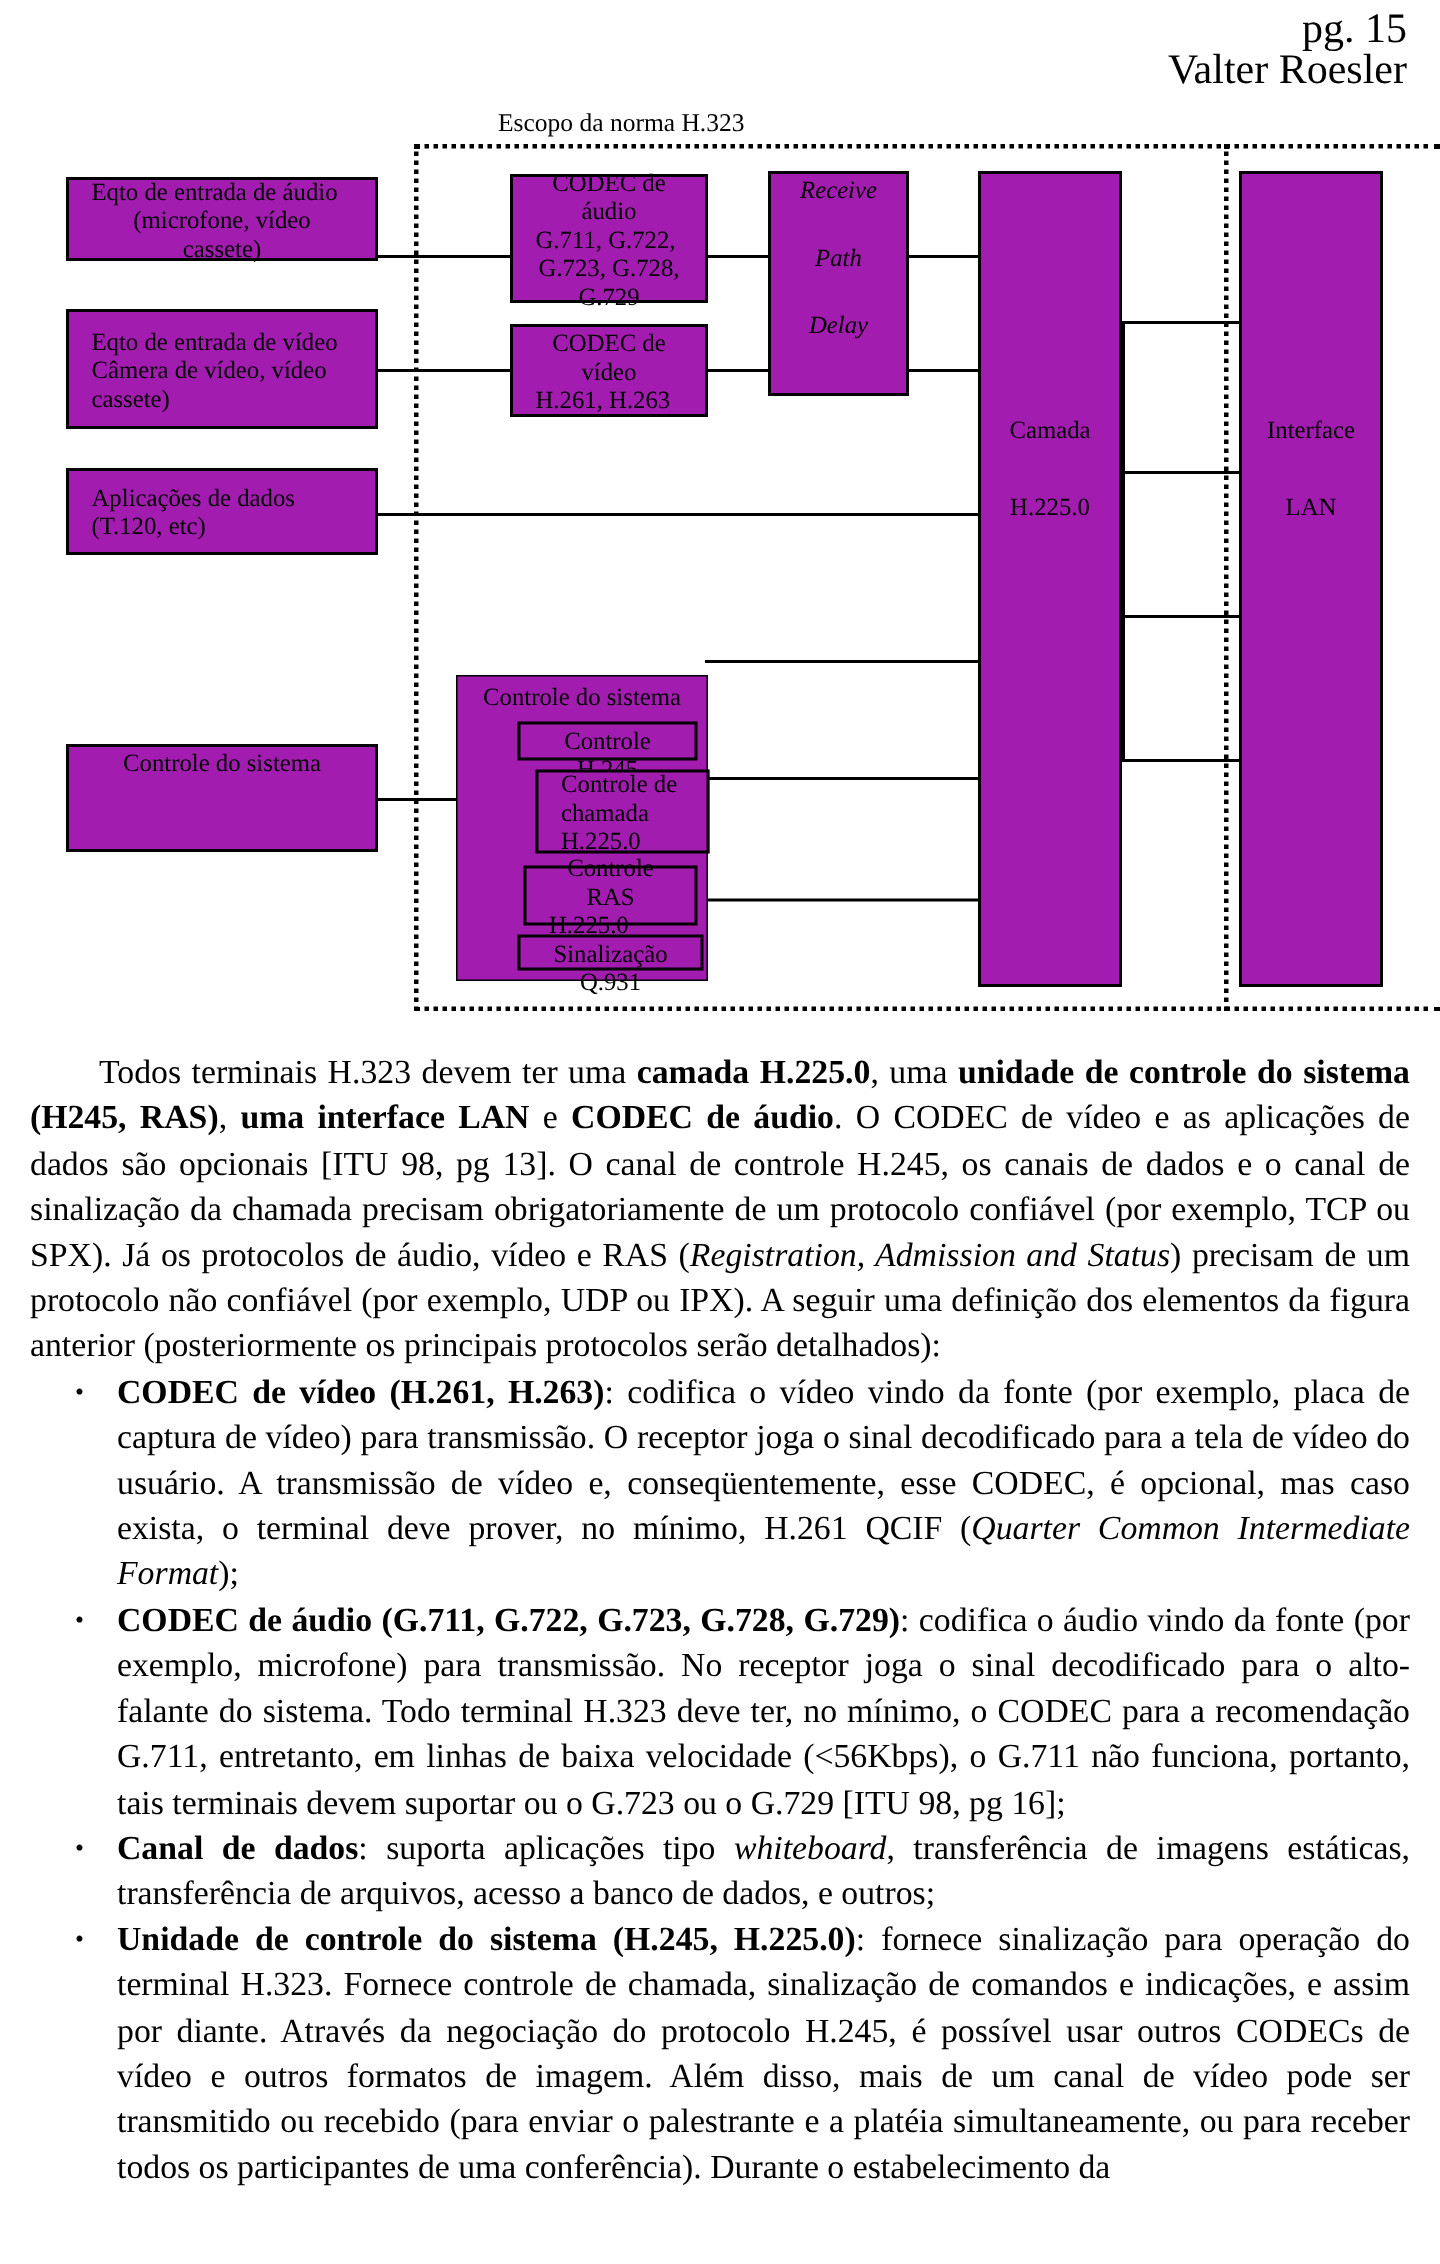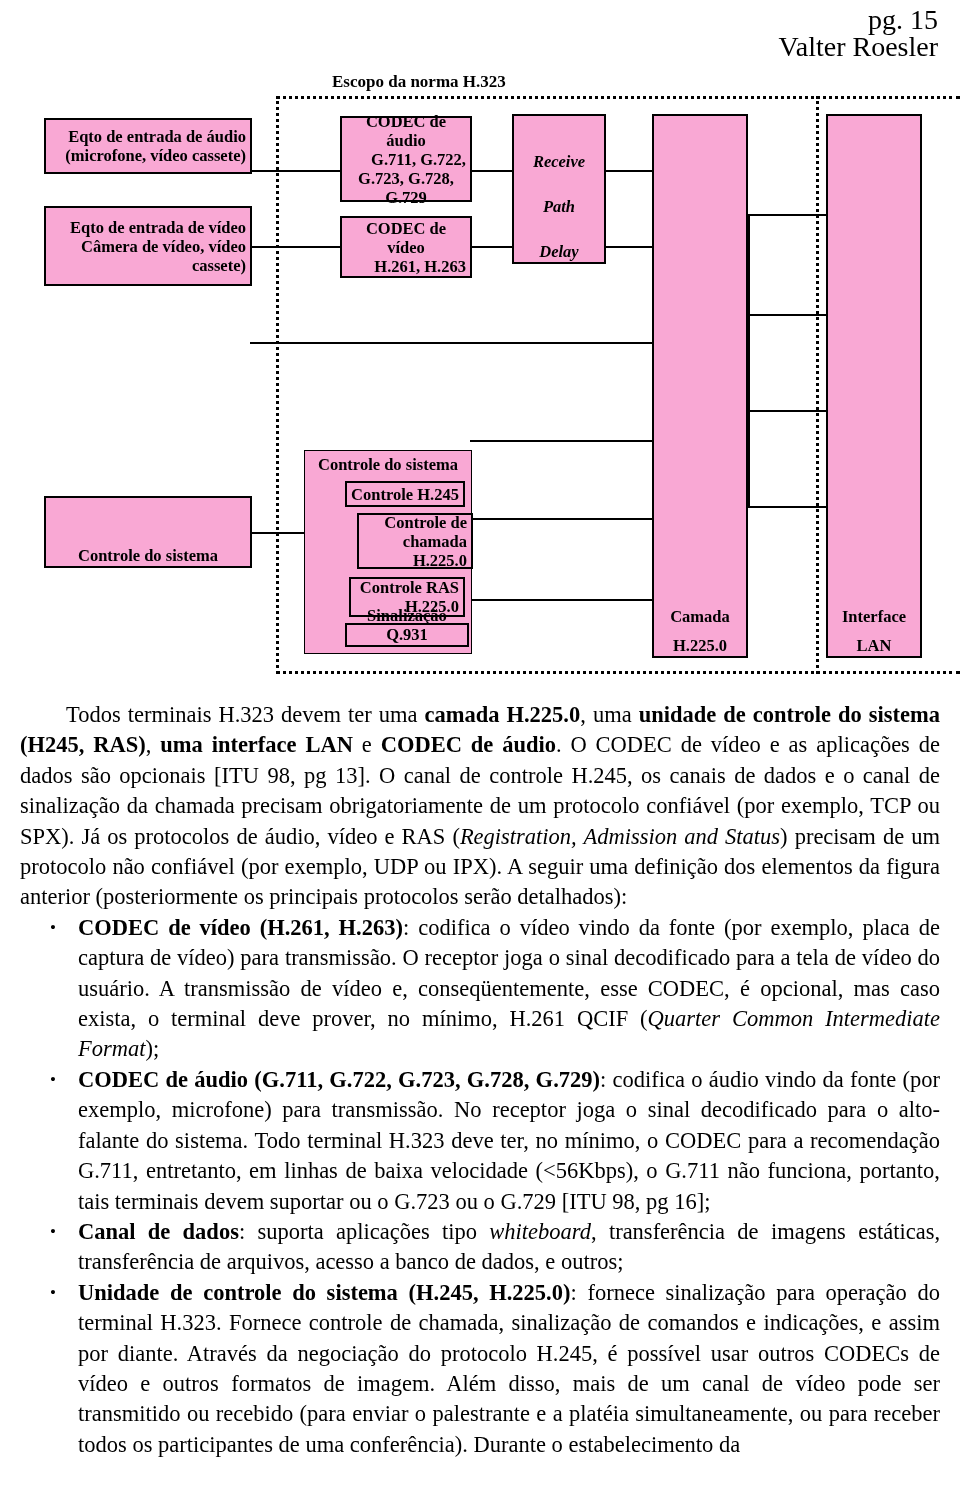--- a/index.html
+++ b/index.html
@@ -49,21 +49,20 @@
     white-space: nowrap;
   }
 
   
   .figure {
     position: absolute;
     left: 0;
     top: 66px;
     width: 960px;
     height: 615px;
-    font-weight: bold;
   }
   .fig-caption {
     position: absolute;
     font-size: 17px;
     line-height: 20px;
     white-space: nowrap;
   }
   .dotted-region {
     position: absolute;
     border-top: 3px dotted #000;
@@ -73,28 +72,28 @@
   }
   .dotted-right {
     position: absolute;
     border-left: 3px dotted #000;
     box-sizing: border-box;
   }
   .bx {
     position: absolute;
     border: 2px solid #000;
     box-sizing: border-box;
-    background: #f9a8d4;
+    background: #a21caf;
     display: flex;
-    align-items: flex-end;
+    align-items: flex-start;
     justify-content: center;
     text-align: center;
     font-size: 16.5px;
     line-height: 19px;
-    padding: 1px 4px;
+    padding: 1px 15px;
   }
   .bx.thin { border-width: 1.5px; }
   .bx-col {
     flex-direction: column;
   }
   .bx-label-top {
     position: absolute;
     top: 4px;
     left: 0;
     right: 0;
@@ -114,21 +113,21 @@
     flex-direction: column;
     align-items: center;
     justify-content: center;
     gap: 26px;
     width: 100%;
   }
   .camtxt {
     display: flex;
     flex-direction: column;
     align-items: center;
-    gap: 10px;
+    gap: 32px;
   }
 
   
   .body-text {
     position: absolute;
     left: 20px;
     top: 700px;
     width: 920px;
     font-size: 22.5px;
     line-height: 30.4px;
@@ -200,20 +199,24 @@
     <div>Eqto de entrada de áudio</div>
     <div>(microfone, vídeo cassete)</div>
   </div>
 
   <div class="bx bx-col" style="left:44px; top:140px; width:208px; height:80px;">
     <div>Eqto de entrada de vídeo</div>
     <div>Câmera de vídeo, vídeo</div>
     <div>cassete)</div>
   </div>
 
+  <div class="bx bx-col" style="left:44px; top:246px; width:208px; height:58px;">
+    <div>Aplicações de dados</div>
+    <div>(T.120, etc)</div>
+  </div>
 
   <div class="bx" style="left:44px; top:430px; width:208px; height:72px;">
     <span>Controle do sistema</span>
   </div>
 
   <div class="bx bx-col" style="left:340px; top:50px; width:132px; height:86px;">
     <div>CODEC de áudio</div>
     <div>G.711, G.722,</div>
     <div>G.723, G.728, G.729</div>
   </div>

